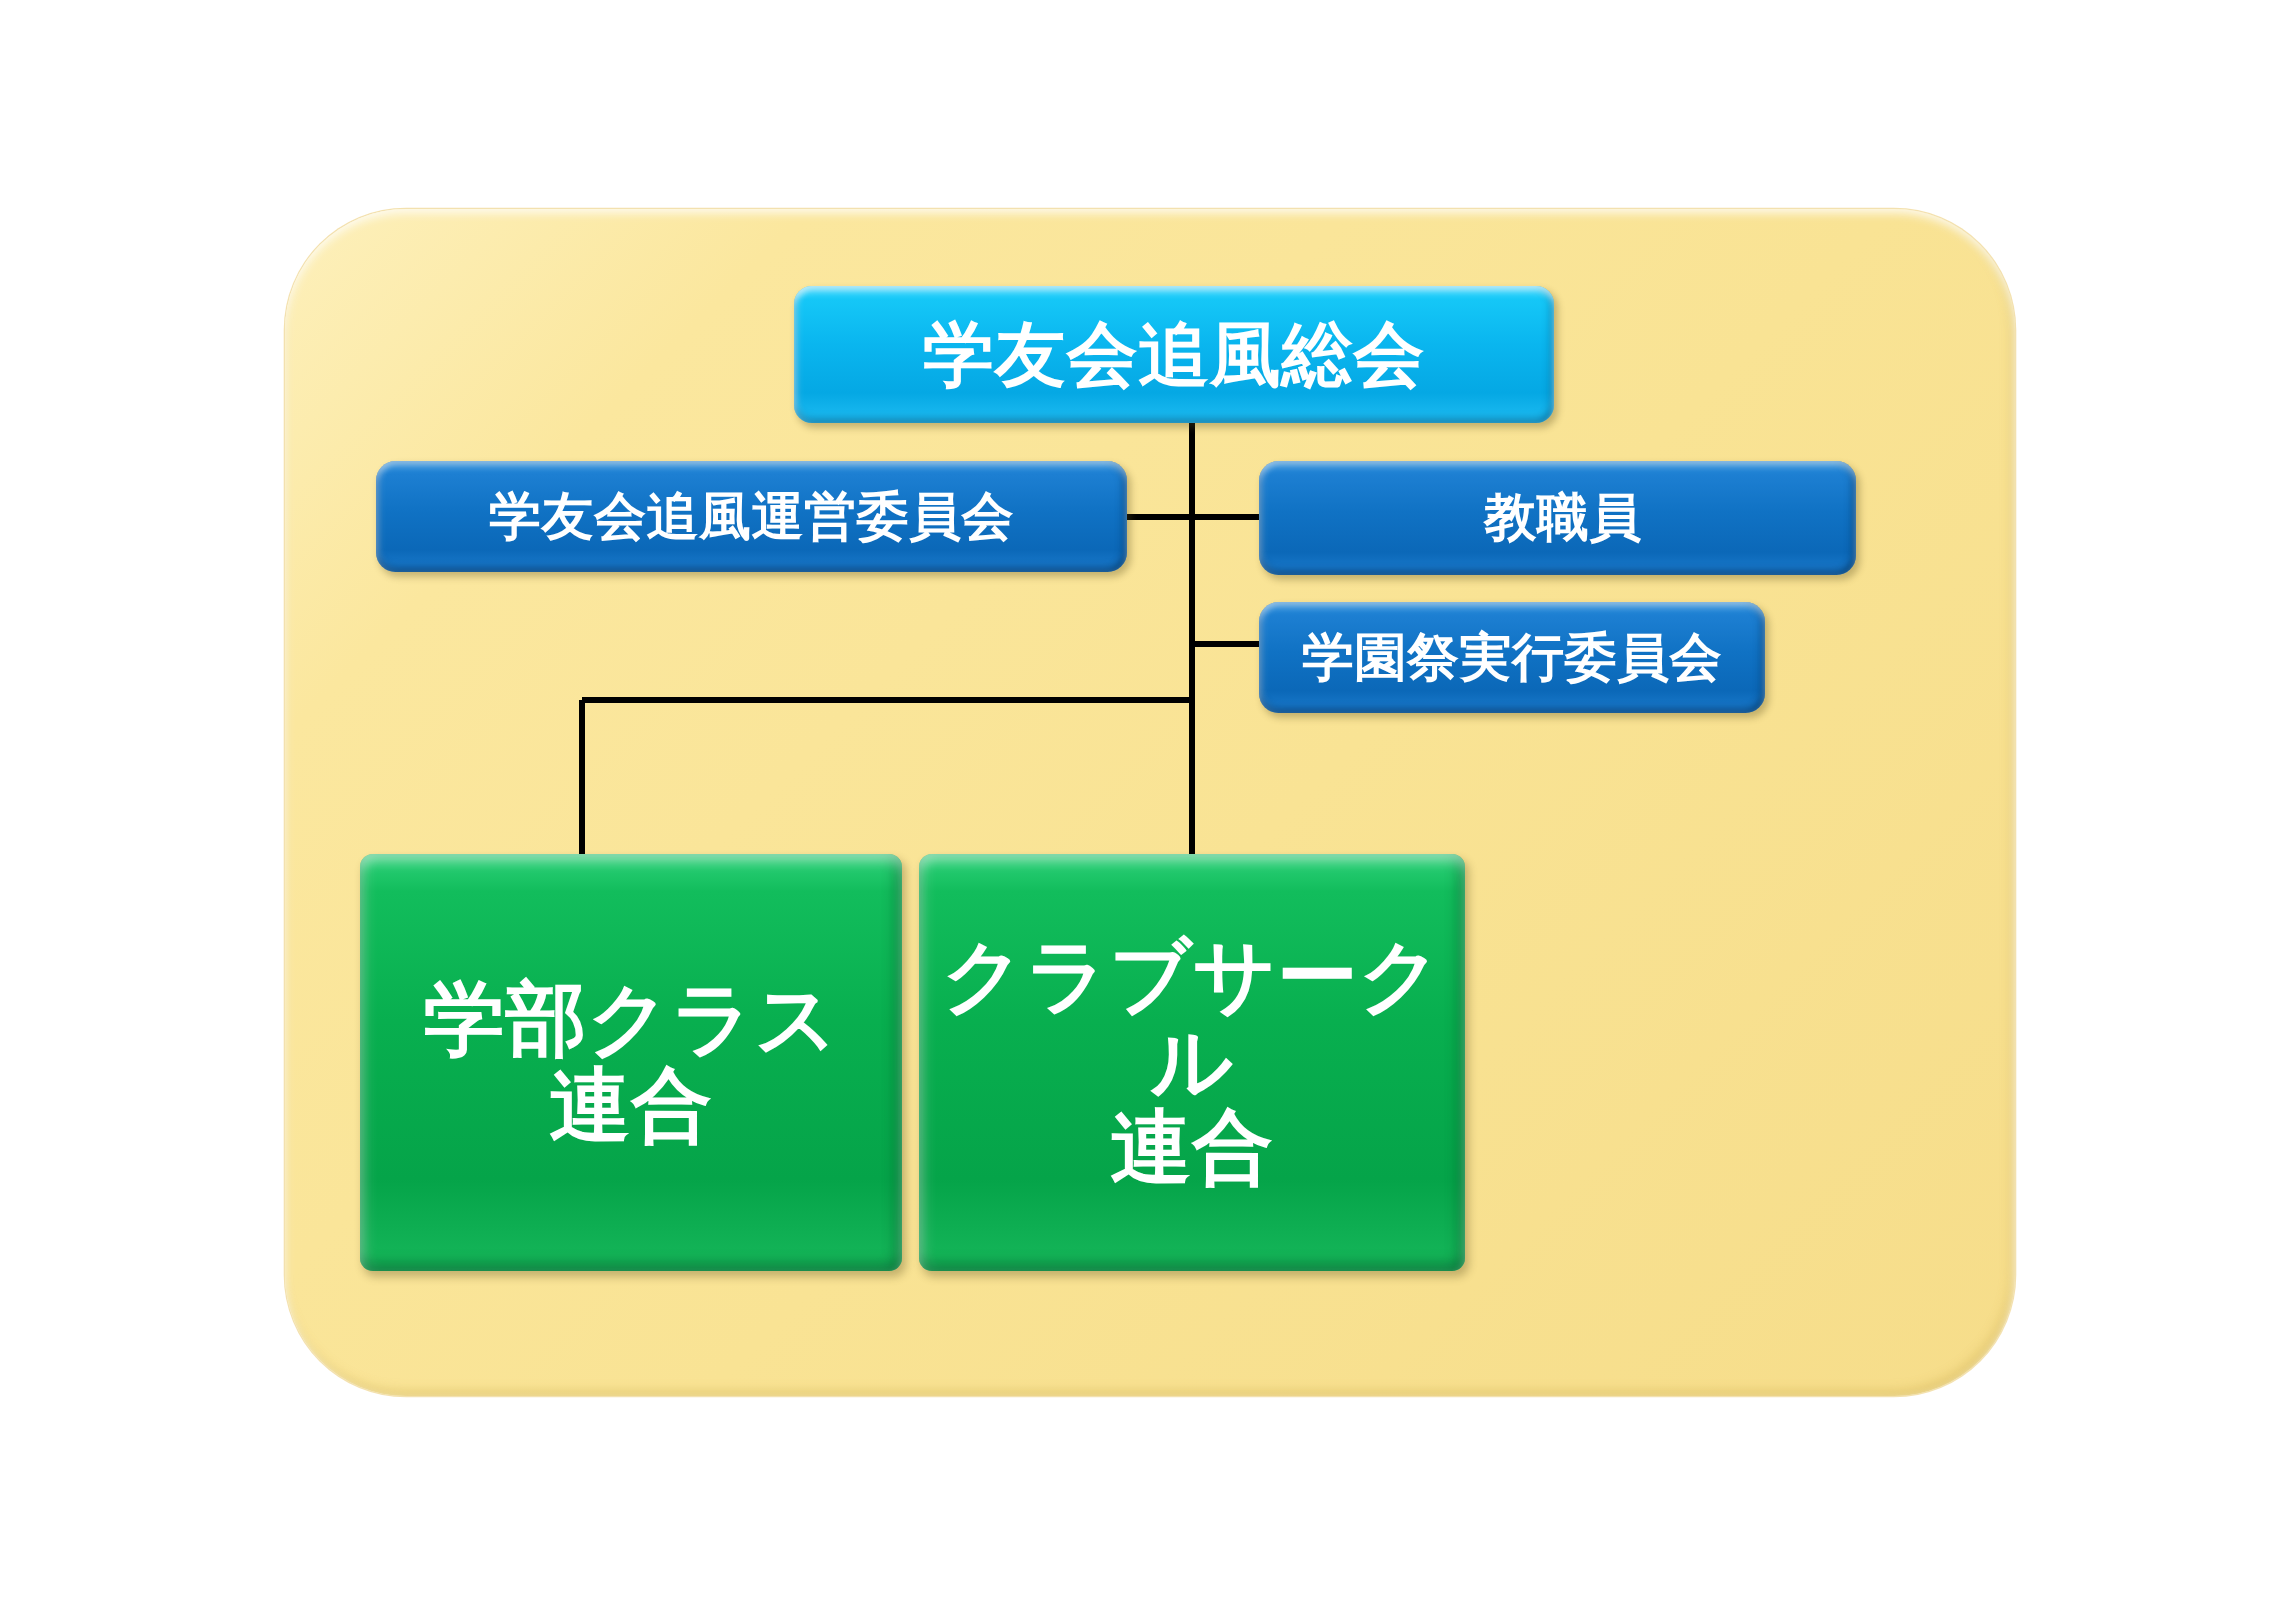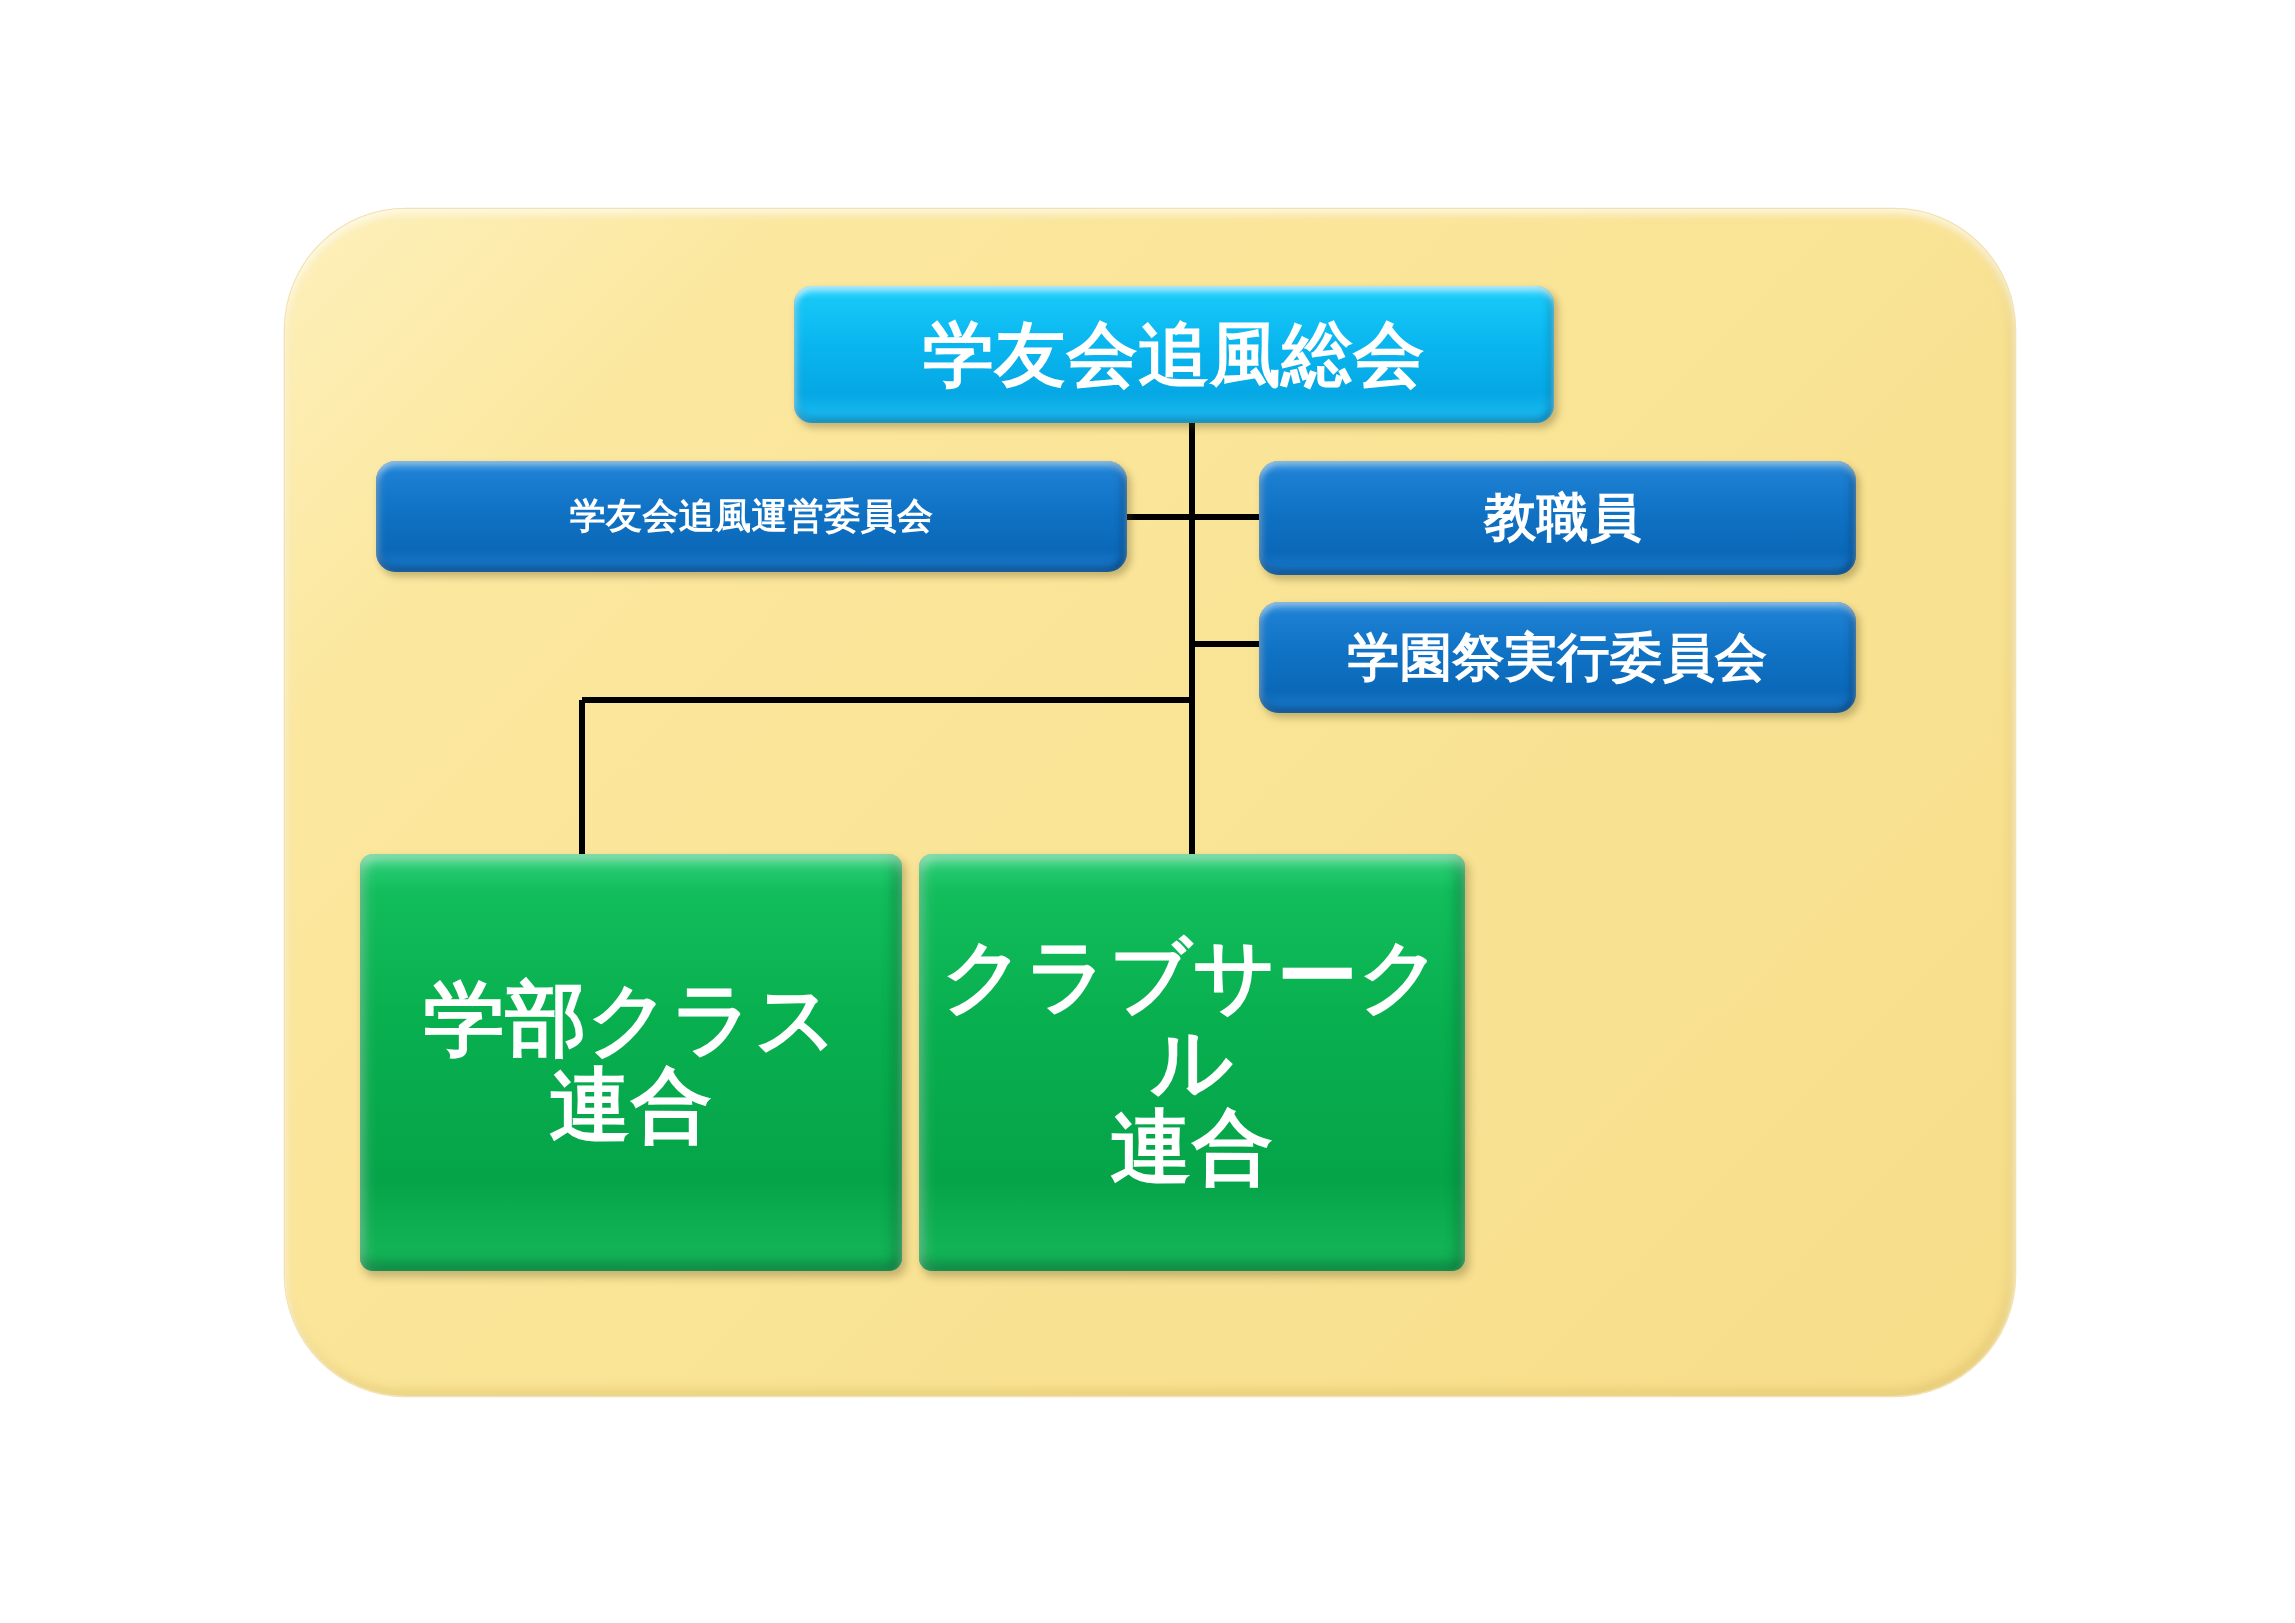--- a/index.html
+++ b/index.html
@@ -111,23 +111,23 @@
     box-shadow:
       inset 0 7.9px 10.5px rgba(255,255,255,0.42),
       inset 0 -9.2px 11.8px rgba(0,82,40,0.40),
       inset 7.9px 0 10.5px rgba(255,255,255,0.16),
       inset -9.2px 0 11.8px rgba(0,82,40,0.30),
       3.9px 5.2px 8.5px rgba(90,80,30,0.33);
   }
 
   
   #node-root        { left:794px; top:286px;  width:760px; height:137px; font-size:71px; }
-  #node-steering    { left:376px;  top:461px;  width:751px; height:111px; font-size:36px;text-align:right;  }
+  #node-steering    { left:376px;  top:461px;  width:751px; height:111px; font-size:52px;text-align:right;  }
   #node-faculty     { left:1259px; top:461px;  width:597px;  height:114px; font-size:52px;padding-left:20px;  }
-  #node-festival    { left:1259px; top:602px;  width:597px;  height:111px; font-size:52px;  }
+  #node-festival    { left:1259px; top:602px;  width:506px;  height:111px; font-size:52px;  }
   #node-class-union { left:360px;  top:854px; width:542px;  height:417px; font-size:81px; }
   #node-club-union  { left:919px; top:854px; width:546px;  height:417px; font-size:81px; }
 
   .node .line2 { display:block; }
 </style>
 </head>
 <body>
 
 <div id="stage">
 

